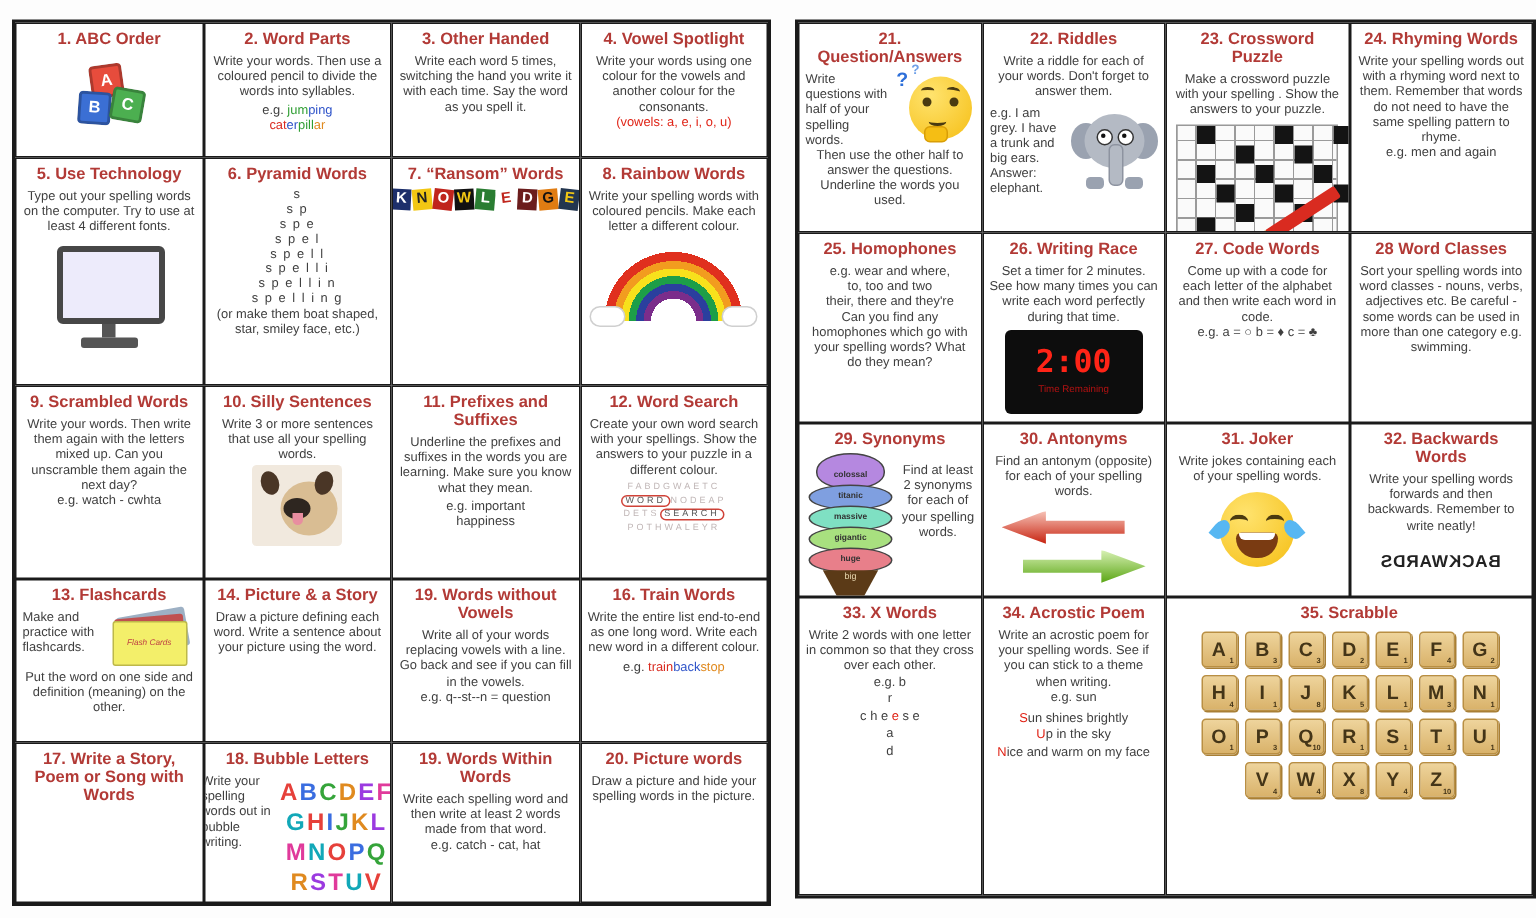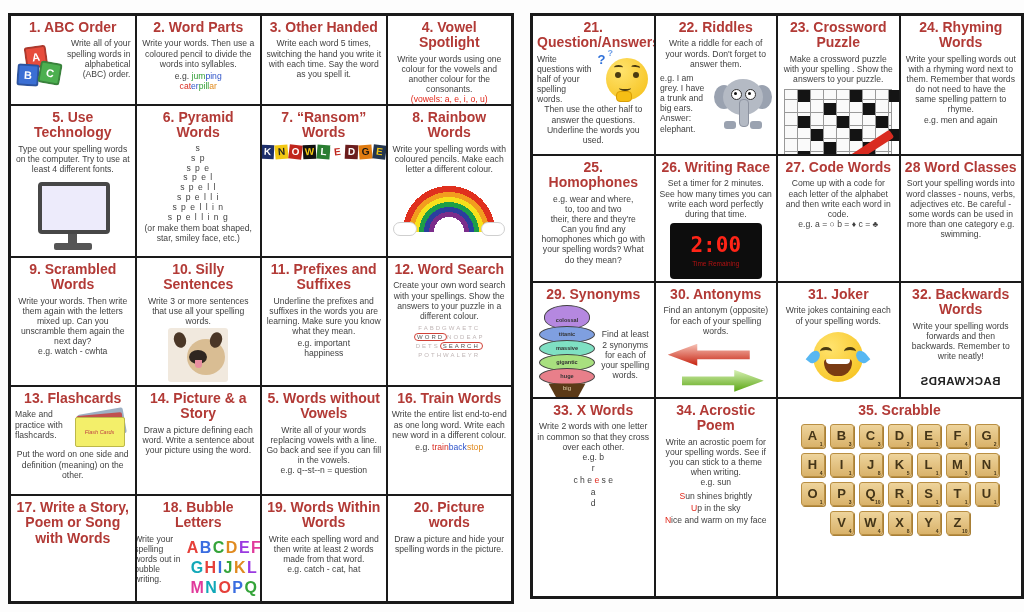--- a/index.html
+++ b/index.html
@@ -5,21 +5,21 @@
   html,body{margin:0;padding:0}
   body{width:1024px;height:612px;background:#fdfdfd;font-family:"Liberation Sans",sans-serif;color:#3f3f3f;position:relative;overflow:hidden}
   .page{position:absolute;background:#fff;border:2px solid #1a1a1a}
   .page-left{left:8px;top:13px;width:502px}
   .page-right{left:530px;top:13px;width:490px}
   .grid{display:grid;grid-template-columns:repeat(4,1fr)}
   .gl{grid-template-rows:90px 152px 129px 109px 107px}
   .gr{grid-template-rows:140px 127px 116px 199px}
   .cell{border:1px solid #1a1a1a;padding:3px 4px;overflow:hidden;position:relative;text-align:center;font-size:8.6px;line-height:1.18}
   .span2{grid-column:3/5}
-  .ct{color:#b23a36;font-weight:bold;font-size:14px;margin:1px 0 3px;line-height:1.1}
+  .ct{color:#b23a36;font-weight:bold;font-size:11px;margin:1px 0 3px;line-height:1.1}
   .red{color:#e02417}
   .g{color:#2f9e33}.bl{color:#2f54c9}.or{color:#e08a1f}.rd{color:#d92b20}
   .u{}
   .eg{margin-top:2px}
   .flex{display:flex;align-items:flex-start;gap:4px;justify-content:center}
   .tl{text-align:left}.tr{text-align:right}
   .pre{white-space:pre}
   .pyr{letter-spacing:1px;line-height:1.15}
   
   .abc{position:relative;width:46px;height:44px;flex:0 0 46px;margin-top:8px}
@@ -129,21 +129,20 @@
 <div class="grid gl">
 
   <div class="cell">
     <div class="ct">1.  ABC Order</div>
     <div class="flex">
       <div class="abc">
             <i class="bA">A</i>
             <i class="bB">B</i>
             <i class="bC">C</i>
           </div>
-      <div class="tr" style="flex:1">Write all of your spelling words in alphabetical (ABC) order.</div>
     </div>
   </div>
 
   <div class="cell">
     <div class="ct">2.  Word Parts</div>
     <div>Write your words. Then use a coloured pencil to divide the words into syllables.</div>
     <div class="eg"><span>e.g. </span><span class="g">jum</span><span class="bl">ping</span></div>
     <div><span class="rd">cat</span><span class="bl">er</span><span class="g">pill</span><span class="or">ar</span></div>
   </div>
 
@@ -255,21 +254,21 @@
     </div>
     <div>Put the word on one side and definition (meaning) on the other.</div>
   </div>
 
   <div class="cell">
     <div class="ct">14.  Picture &amp; a Story</div>
     <div>Draw a picture defining each word.  Write a sentence about your picture using the word.</div>
   </div>
 
   <div class="cell">
-    <div class="ct">5. Words without Vowels</div>
+    <div class="ct">19. Words without Vowels</div>
     <div>Write all of your words replacing vowels with a line. Go back and see if you can fill in the vowels.</div>
     <div>e.g. q--st--n = question</div>
   </div>
 
   <div class="cell">
     <div class="ct">16. Train Words</div>
     <div>Write the entire list end-to-end as one long word. Write each new word in a different colour.</div>
     <div class="eg"><span>e.g. </span><span class="rd">train</span><span class="bl">back</span><span class="or">stop</span></div>
   </div>
 
@@ -399,21 +398,21 @@
     <div class="ct">29. Synonyms</div>
     <div class="flex">
       <div class="icecream">
         <div class="scoop s1">colossal</div>
         <div class="scoop s2">titanic</div>
         <div class="scoop s3">massive</div>
         <div class="scoop s4">gigantic</div>
         <div class="scoop s5">huge</div>
         <div class="cone">big</div>
       </div>
-      <div style="flex:1;margin-top:24px">Find at least 2 synonyms for each of your spelling words.</div>
+      <div style="flex:1;margin-top:6px">Find at least 2 synonyms for each of your spelling words.</div>
     </div>
   </div>
 
   <div class="cell">
     <div class="ct">30. Antonyms</div>
     <div>Find an antonym (opposite) for each of your spelling words.</div>
     <div class="arrows">
           <div class="arr left"></div>
           <div class="arr right"></div>
         </div>

